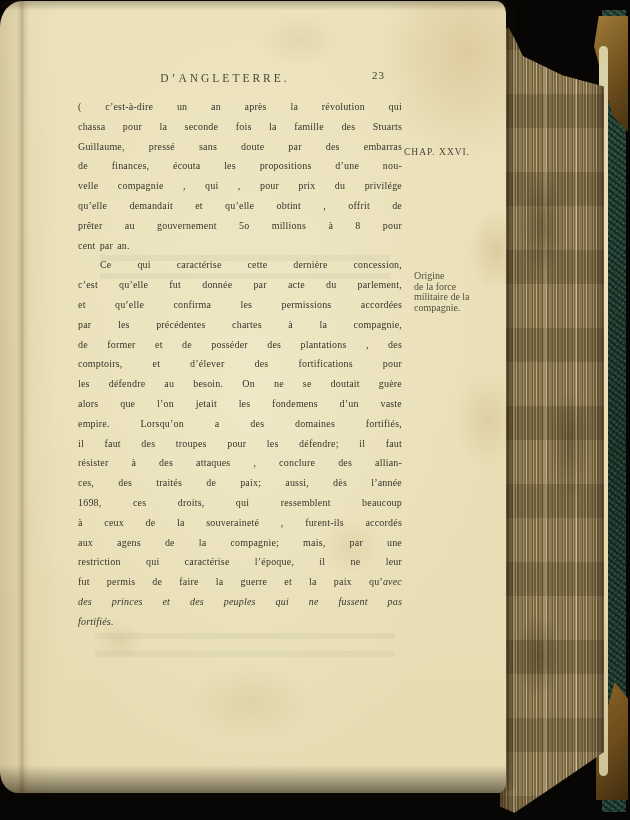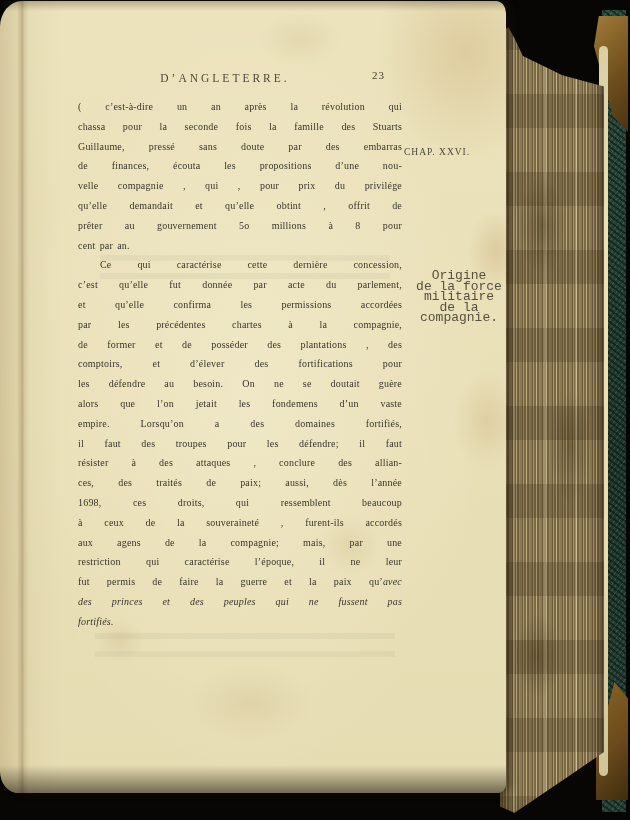--- a/index.html
+++ b/index.html
@@ -102,21 +102,21 @@
   .page-num{
     position:absolute;left:372px;top:68px;
     font-size:11px;letter-spacing:1px;color:#3f3c30;
   }
   .chap-note{
     position:absolute;left:404px;top:99px;
     font-size:9.5px;letter-spacing:1px;color:#4c483a;white-space:nowrap;margin-top:47px;
   }
   .side-note{
     position:absolute;left:414px;top:270px;width:90px;
-    text-align:center;font-size:13px;line-height:10.5px;color:#55503f;font-family:Liberation Mono, monospace;
+    text-align:left;font-size:10px;line-height:10.5px;color:#55503f;
   }
   .text-block{
     position:absolute;left:78px;top:96px;width:324px;
     font-size:10px;line-height:19.8px;color:#38352b;
   }
   .line{
     height:19.8px;overflow:hidden;
     text-align:justify;text-align-last:justify;
     letter-spacing:.2px;word-spacing:1.5px;white-space:normal;
   }

